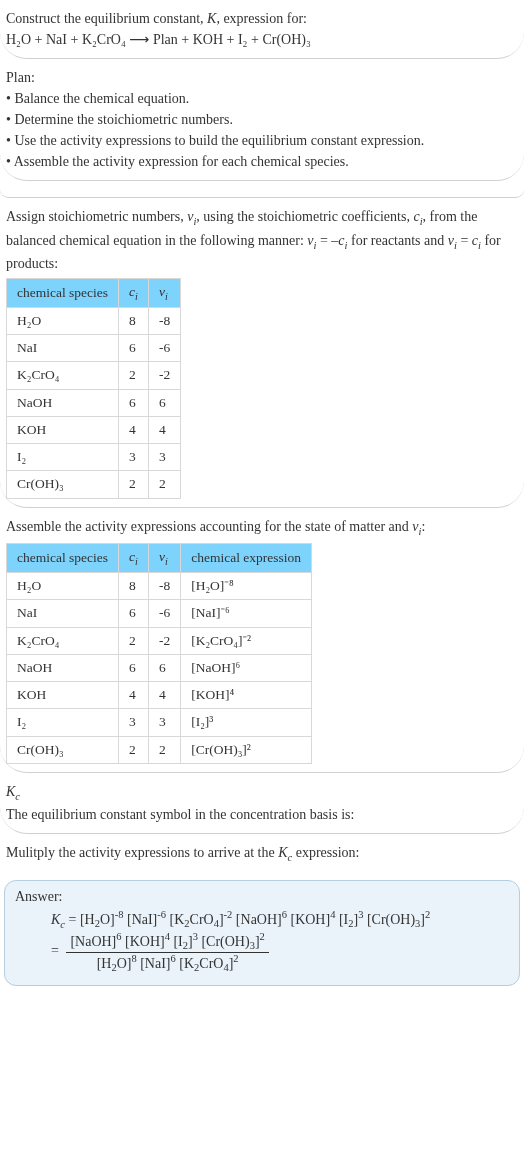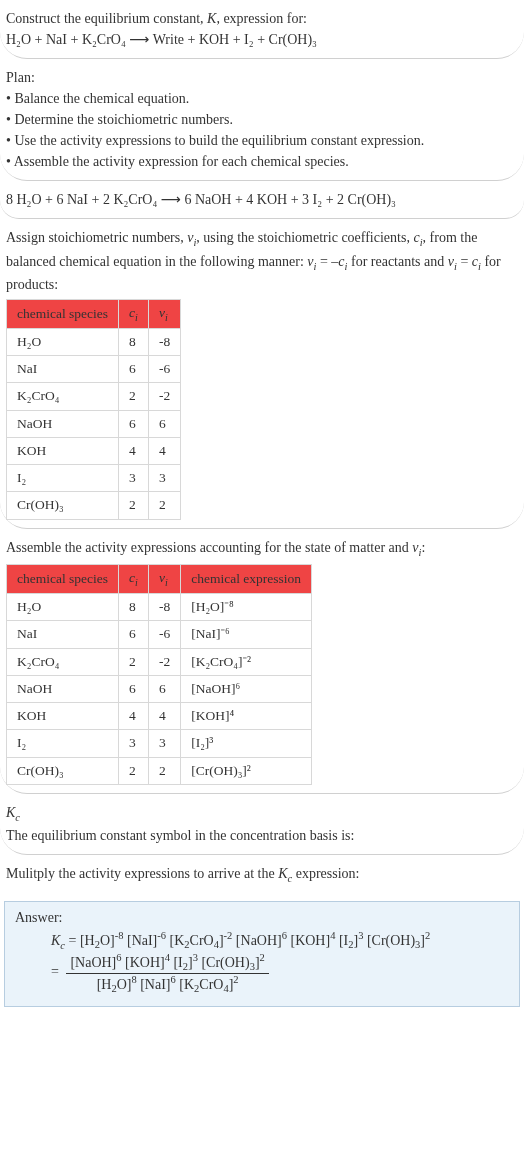--- a/index.html
+++ b/index.html
@@ -25,26 +25,26 @@
     border-collapse: collapse;
     margin-top: 4px;
   }
   th, td {
     border: 1px solid #d8d8d8;
     padding: 4px 10px;
     text-align: left;
     font-weight: normal;
     font-size: 13.5px;
   }
-  th { background: #ef4444; }
+  th { background: #7dd3fc; }
   .tight td, .tight th { padding: 3px 10px; }
   .answer-box {
     border: 1px solid #b7cde0;
     background: #eaf3fa;
-    border-radius: 0;
+    border-radius: 12px;
     padding: 8px 10px 12px 10px;
     margin: 6px 4px 10px 4px;
   }
   .answer-label { margin-bottom:4px; }
   .frac {
     display: inline-block;
     vertical-align: middle;
     text-align: center;
     margin: 0 4px;
   }
@@ -53,33 +53,32 @@
   .indent { padding-left: 36px; }
   .ital { font-style: italic; }
 </style>
 </head>
 <body>
 
 <div class="section">
   <div>
     Construct the equilibrium constant, <span class="ital">K</span>, expression for:
   </div>
-  <div>H₂O + NaI + K₂CrO₄  ⟶  Write + KOH + I₂ + Cr(OH)₃</div>
+  <div>H₂O + NaI + K₂CrO₄  ⟶  Plan + KOH + I₂ + Cr(OH)₃</div>
 </div>
 
 <div class="section">
   <div>Plan:</div>
   <div>• Balance the chemical equation.</div>
   <div>• Determine the stoichiometric numbers.</div>
   <div>• Use the activity expressions to build the equilibrium constant expression.</div>
   <div>• Assemble the activity expression for each chemical species.</div>
 </div>
 
 <div class="section">
-  <div>8 H₂O + 6 NaI + 2 K₂CrO₄  ⟶  6 NaOH + 4 KOH + 3 I₂ + 2 Cr(OH)₃</div>
 </div>
 
 <div class="section">
   <div>
     Assign stoichiometric numbers, <span class="ital">ν<sub>i</sub></span>, using the stoichiometric coefficients, <span class="ital">c<sub>i</sub></span>, from the balanced chemical equation in the following manner: <span class="ital">ν<sub>i</sub></span> = –<span class="ital">c<sub>i</sub></span> for reactants and <span class="ital">ν<sub>i</sub></span> = <span class="ital">c<sub>i</sub></span> for products:
   </div>
   <table class="tight">
     <tbody>
         <tr>
       <th>chemical species</th>

